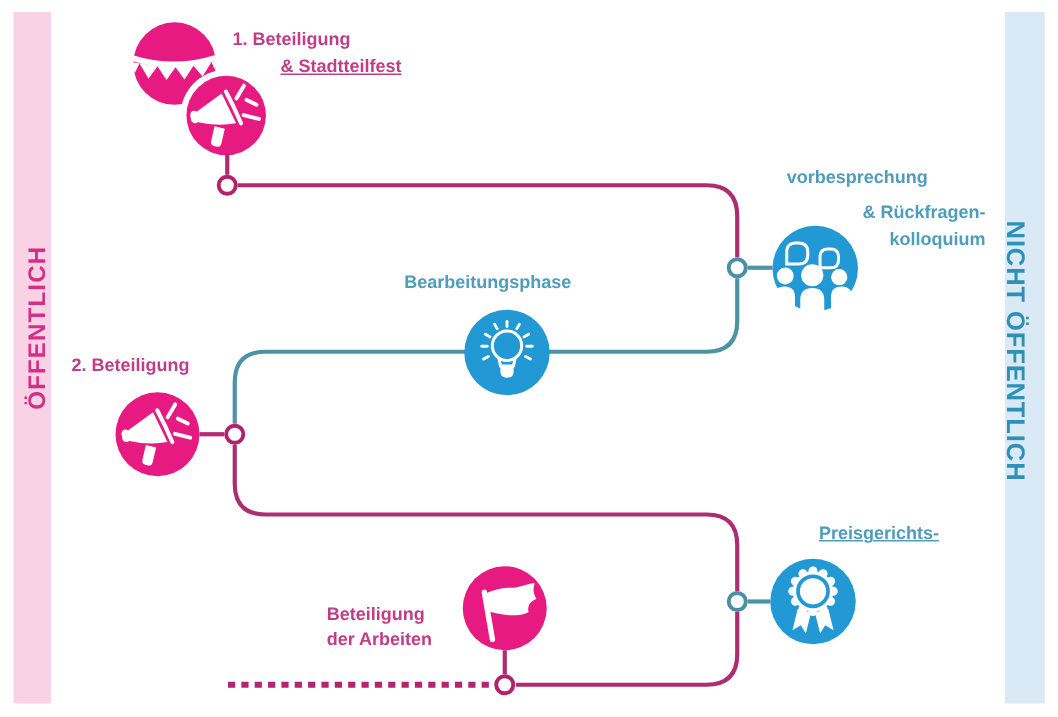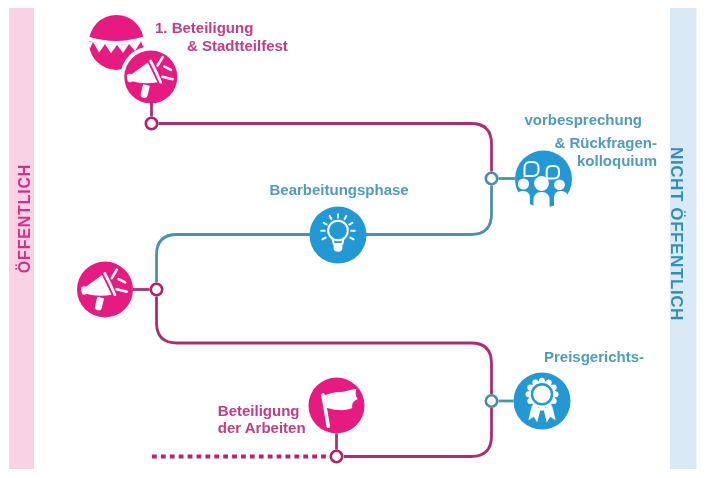--- a/index.html
+++ b/index.html
@@ -1,18 +1,18 @@
 <!DOCTYPE html>
 <html><head>
 <meta charset="utf-8">
 <style>
   html,body{margin:0;padding:0;background:#ffffff;}
   #stage{position:relative;width:705px;height:478px;overflow:hidden;
     font-family:"Liberation Sans", sans-serif;}
-  .lbl{position:absolute;font-size:15px;font-weight:bold;white-space:nowrap;line-height:normal;}
+  .lbl{position:absolute;font-size:12px;font-weight:bold;white-space:nowrap;line-height:normal;}
   .pk{color:#c13d85;}
   .bl{color:#4f9cbb;}
   .rt{text-align:right;}
 </style>
 </head>
 <body>
 <div id="stage">
 <svg width="705" height="478" viewBox="0 0 705 478">
 
   <rect x="9" y="8" width="25" height="461" fill="#f9d3e5"></rect>
@@ -157,21 +157,22 @@
       <circle cx="-11.7" cy="-13.5" r="3"></circle>
       <circle cx="-6.7" cy="-18.5" r="3"></circle>
       <circle cx="0" cy="-6.8" r="13.5"></circle>
     </g>
     <circle cx="0" cy="-6.8" r="10" fill="none" stroke="#2298d4" stroke-width="2.5"></circle>
   </g>
 </svg>
 
 
 <div class="lbl pk" style="left:155px;top:19.1px;">1. Beteiligung</div>
-<div class="lbl pk" style="left:187px;top:36.8px;">&amp; Stadtteilfest</div>
+<div class="lbl pk" style="left:187px;top:36.8px;text-decoration:underline;">&amp; Stadtteilfest</div>
 <div class="lbl bl" style="left:269.5px;top:180.5px;">Bearbeitungsphase</div>
 <div class="lbl bl rt" style="left:357px;top:133.6px;width:300px;">&amp; Rückfragen-</div>
 <div class="lbl bl" style="left:524.5px;top:110.9px;">vorbesprechung</div>
 <div class="lbl bl rt" style="left:357px;top:151.9px;width:300px;">kolloquium</div>
+<div class="lbl pk" style="left:47.7px;top:236.2px;">2. Beteiligung</div>
 <div class="lbl pk" style="left:217.8px;top:402px;">Beteiligung</div>
 <div class="lbl pk" style="left:217.8px;top:419.3px;">der Arbeiten</div>
-<div class="lbl bl rt" style="left:344px;top:348.3px;width:300px;">Preisgerichts-</div>
+<div class="lbl bl rt" style="left:326px;top:348.3px;width:300px;text-decoration:underline;">Preisgerichts-</div>
 </div>
 
 </body></html>

